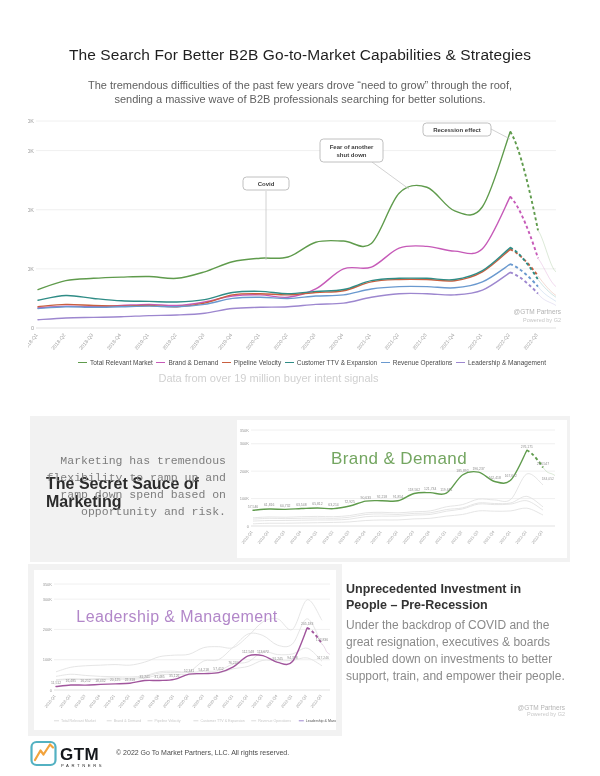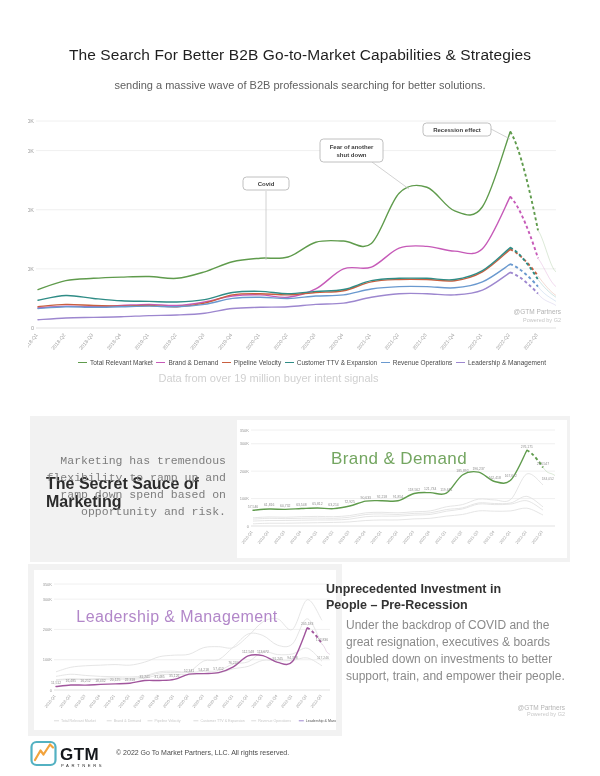--- a/index.html
+++ b/index.html
@@ -12,33 +12,34 @@
   .lg-dash{display:inline-block;width:9px;border-top:1.6px solid #000;margin-right:3px;}
   .caption{top:372px;left:0;width:537px;text-align:center;font-size:11px;color:#d0d0d0;}
   .gray-panel{background:#f2f2f2;}
   .panel-mid{left:30px;top:416px;width:540px;height:146px;}
   .panel-bot{left:28px;top:564px;width:314px;height:172px;}
   .white-card{background:#ffffff;}
   .sauce-title{left:46px;top:431px;width:180px;font-size:16px;font-weight:700;color:#2b2b2b;margin-top:44px;}
   .sauce-body{left:42px;top:452px;width:184px;text-align:right;font-size:11.5px;line-height:17px;color:#7d7d7d;font-family:Liberation Mono, monospace;}
   .bd-title{left:294px;top:449px;width:210px;text-align:center;font-size:17px;color:#74a661;letter-spacing:.4px;}
   .lm-title{left:62px;top:608px;width:230px;text-align:center;font-size:16px;color:#b287c9;letter-spacing:.4px;}
-  .inv-title{left:326px;top:581px;width:218px;font-size:12.5px;font-weight:700;color:#333;line-height:16px;}
+  .inv-title{left:346px;top:581px;width:218px;font-size:12.5px;font-weight:700;color:#333;line-height:16px;}
   .inv-body{left:346px;top:617px;width:220px;font-size:12px;line-height:17px;color:#8a8a8a;}
   .inv-wm{left:346px;top:704px;width:219px;text-align:right;color:#b5b5b5;}
   .inv-wm .w1{font-size:6.5px;}
   .inv-wm .w2{font-size:5.5px;color:#c8c8c8;}
   .copyright{left:116px;top:749px;font-size:7px;color:#4a4a4a;}
   svg{display:block;}
 </style>
 </head>
 <body>
 
 <div class="abs page-title">The Search For Better B2B Go-to-Market Capabilities &amp; Strategies</div>
 <div class="abs subtitle">
+  <div>The tremendous difficulties of the past few years drove “need to grow” through the roof,</div>
   <div>sending a massive wave of B2B professionals searching for better solutions.</div>
 </div>
 
 <svg id="chart-main" class="abs" style="left:28px;top:110px;" width="545" height="250">
     <line x1="8" x2="528" y1="11" y2="11" stroke="#ececec" stroke-width="0.8"></line>
     <text x="6" y="13.09" text-anchor="end" font-size="5.5" fill="#9a9a9a">350K</text>
     <line x1="8" x2="528" y1="40.571428571428584" y2="40.571428571428584" stroke="#ececec" stroke-width="0.8"></line>
     <text x="6" y="42.66142857142859" text-anchor="end" font-size="5.5" fill="#9a9a9a">300K</text>
     <line x1="8" x2="528" y1="99.71428571428572" y2="99.71428571428572" stroke="#ececec" stroke-width="0.8"></line>
     <text x="6" y="101.80428571428573" text-anchor="end" font-size="5.5" fill="#9a9a9a">200K</text>

